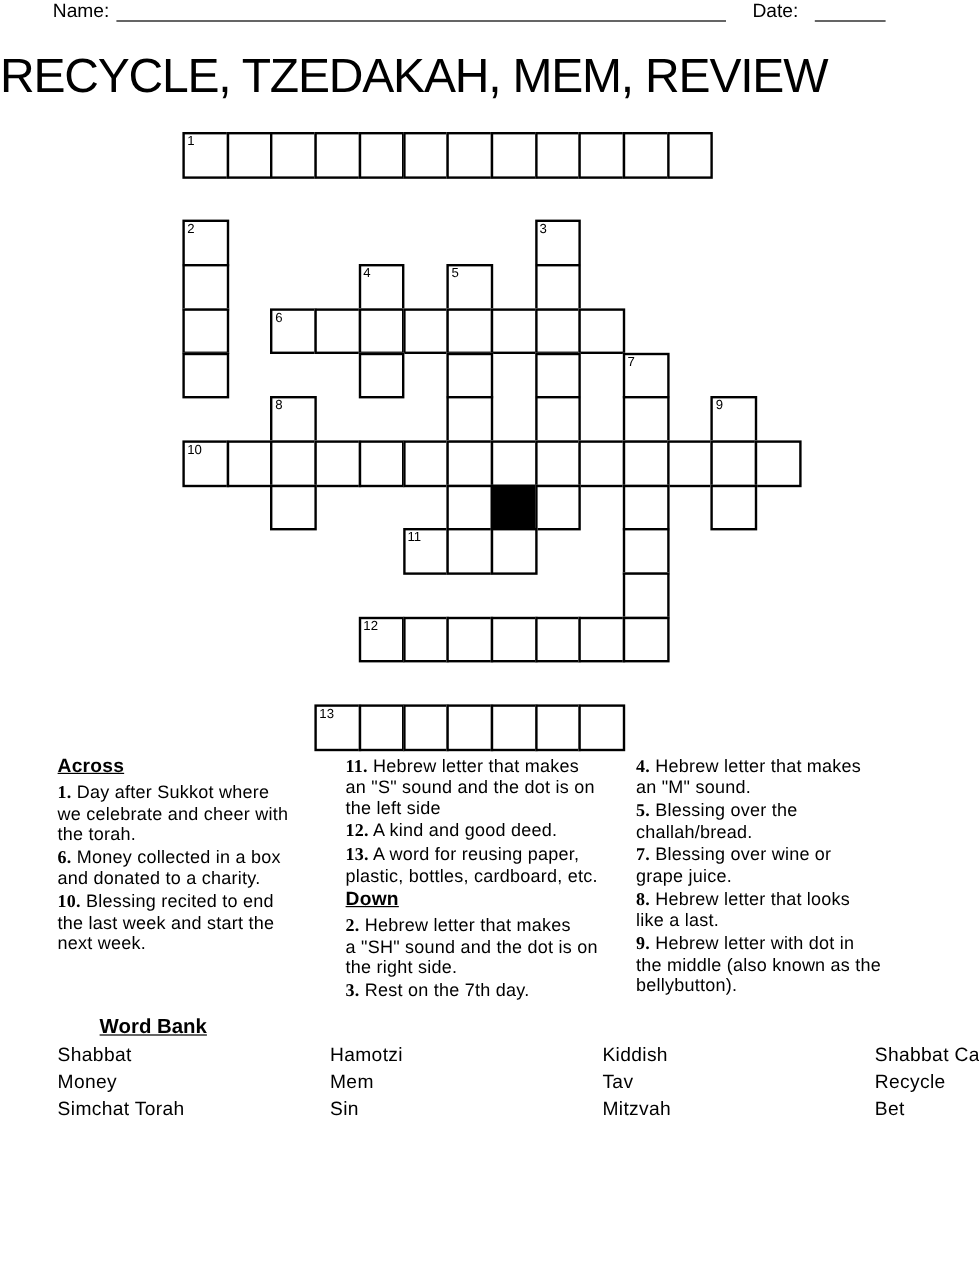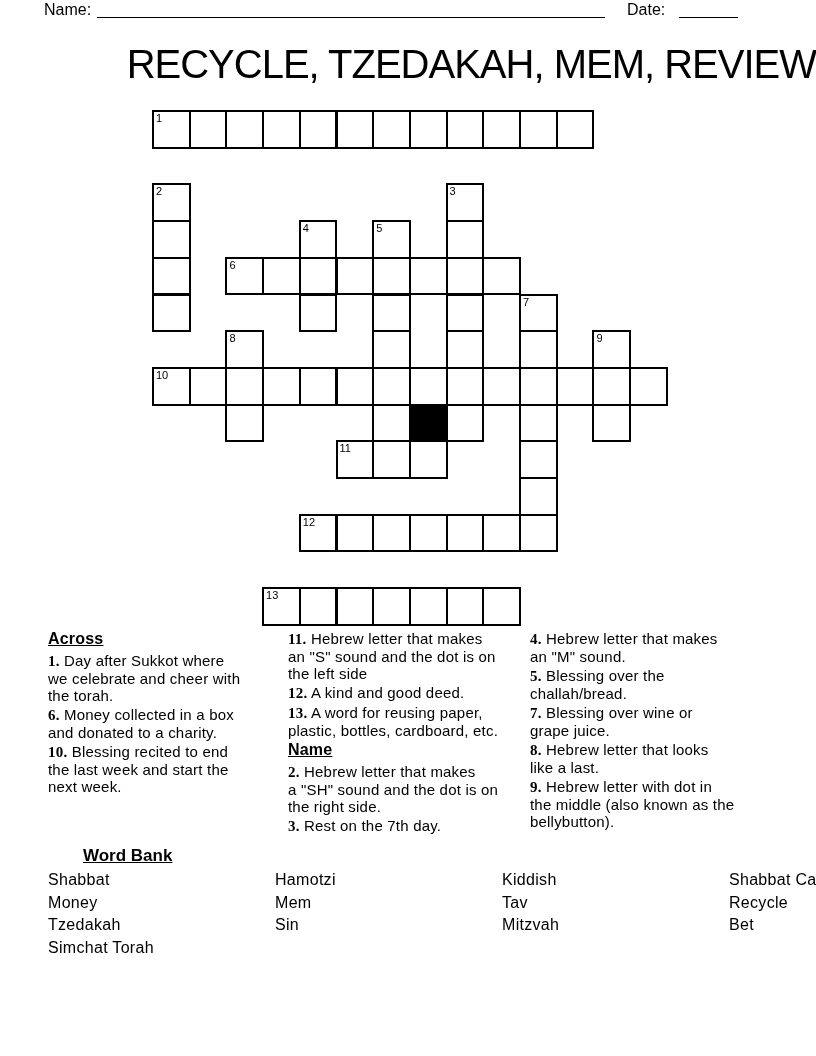--- a/index.html
+++ b/index.html
@@ -8,21 +8,21 @@
 
   
   .hdr-label{position:absolute;top:1px;font-size:16px;}
   .name-label{left:44px;}
   .date-label{left:627px;}
   .write-line{position:absolute;top:2px;height:15px;border-bottom:1.5px solid #000;}
   .name-line{left:97px;width:508px;}
   .date-line{left:679px;width:59px;}
 
   
-  .title{position:absolute;top:44px;left:0;width:816px;text-align:right;
+  .title{position:absolute;top:44px;left:0;width:816px;text-align:left;
          font-size:40px;letter-spacing:-1px;line-height:40px;white-space:nowrap;}
 
   
   .grid{position:absolute;left:152px;top:110px;}
   .cell{position:absolute;width:38.7px;height:38.7px;box-sizing:border-box;
         border:2px solid #000;background:#fff;}
   .cell.black{background:#000;}
   .cellnum{position:absolute;top:0;left:2px;font-size:11px;line-height:12px;}
 
   
@@ -170,21 +170,21 @@
 the last week and start the
 next week.</span></p>
     </div>
   <div class="clue-col col-2">
       <p class="clue"><span class="cnum">11.</span> <span class="ctext">Hebrew letter that makes
 an "S" sound and the dot is on
 the left side</span></p>
       <p class="clue"><span class="cnum">12.</span> <span class="ctext">A kind and good deed.</span></p>
       <p class="clue"><span class="cnum">13.</span> <span class="ctext">A word for reusing paper,
 plastic, bottles, cardboard, etc.</span></p>
-      <p class="clue-head">Name</p>
+      <p class="clue-head">Down</p>
       <p class="clue"><span class="cnum">2.</span> <span class="ctext">Hebrew letter that makes
 a "SH" sound and the dot is on
 the right side.</span></p>
       <p class="clue"><span class="cnum">3.</span> <span class="ctext">Rest on the 7th day.</span></p>
     </div>
   <div class="clue-col col-3">
       <p class="clue"><span class="cnum">4.</span> <span class="ctext">Hebrew letter that makes
 an "M" sound.</span></p>
       <p class="clue"><span class="cnum">5.</span> <span class="ctext">Blessing over the
 challah/bread.</span></p>
@@ -195,21 +195,20 @@
       <p class="clue"><span class="cnum">9.</span> <span class="ctext">Hebrew letter with dot in
 the middle (also known as the
 bellybutton).</span></p>
     </div>
 
   <div class="wb-head">Word Bank</div>
   <div class="wb-cols">
       <div class="wb-col">
         <div class="wb-item">Shabbat</div>
         <div class="wb-item">Money</div>
-        <div class="wb-item">Tzedakah</div>
         <div class="wb-item">Simchat Torah</div>
       </div>
       <div class="wb-col">
         <div class="wb-item">Hamotzi</div>
         <div class="wb-item">Mem</div>
         <div class="wb-item">Sin</div>
       </div>
       <div class="wb-col">
         <div class="wb-item">Kiddish</div>
         <div class="wb-item">Tav</div>

